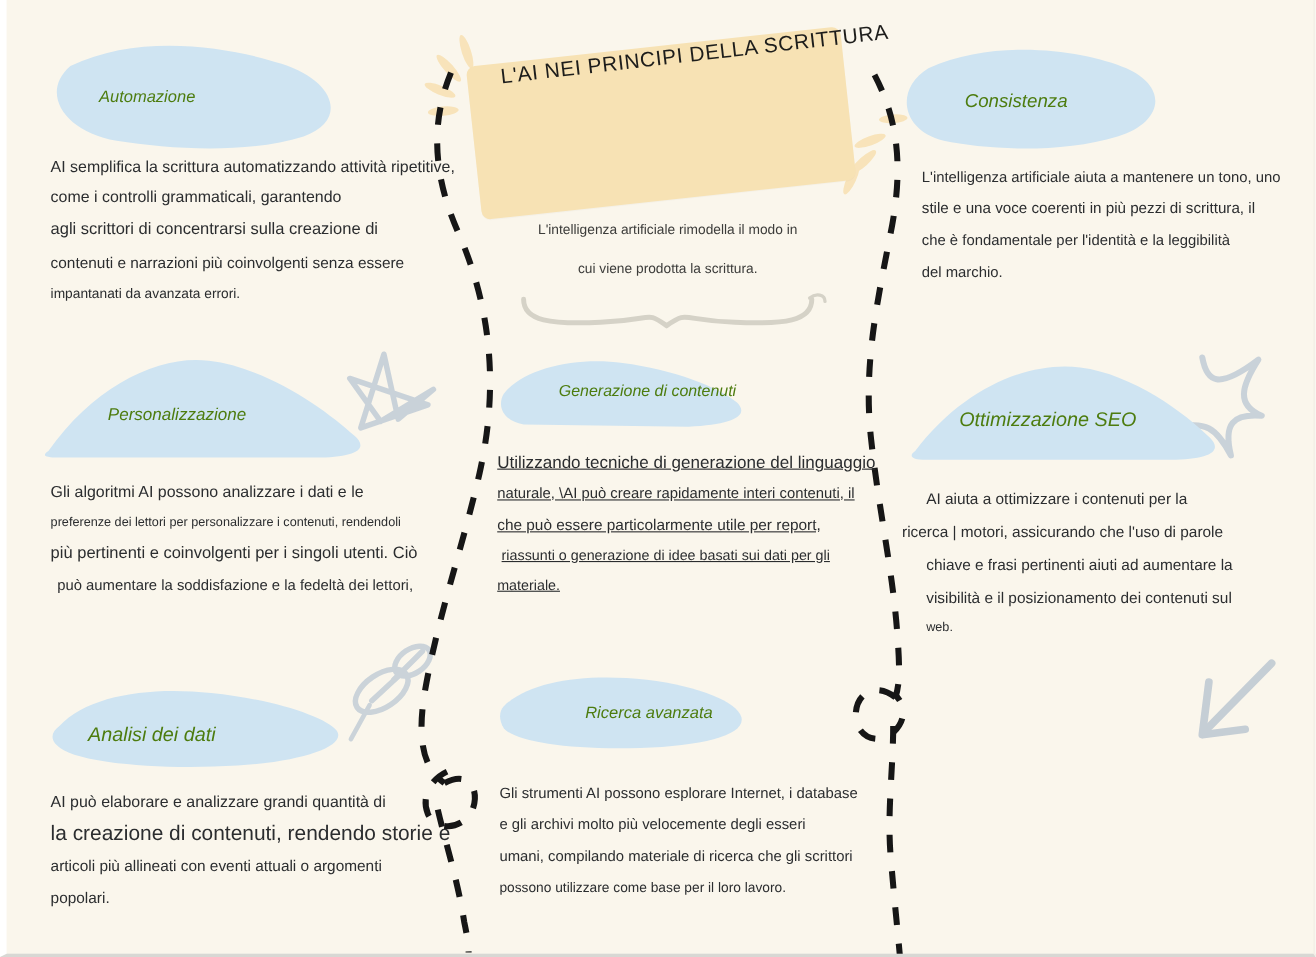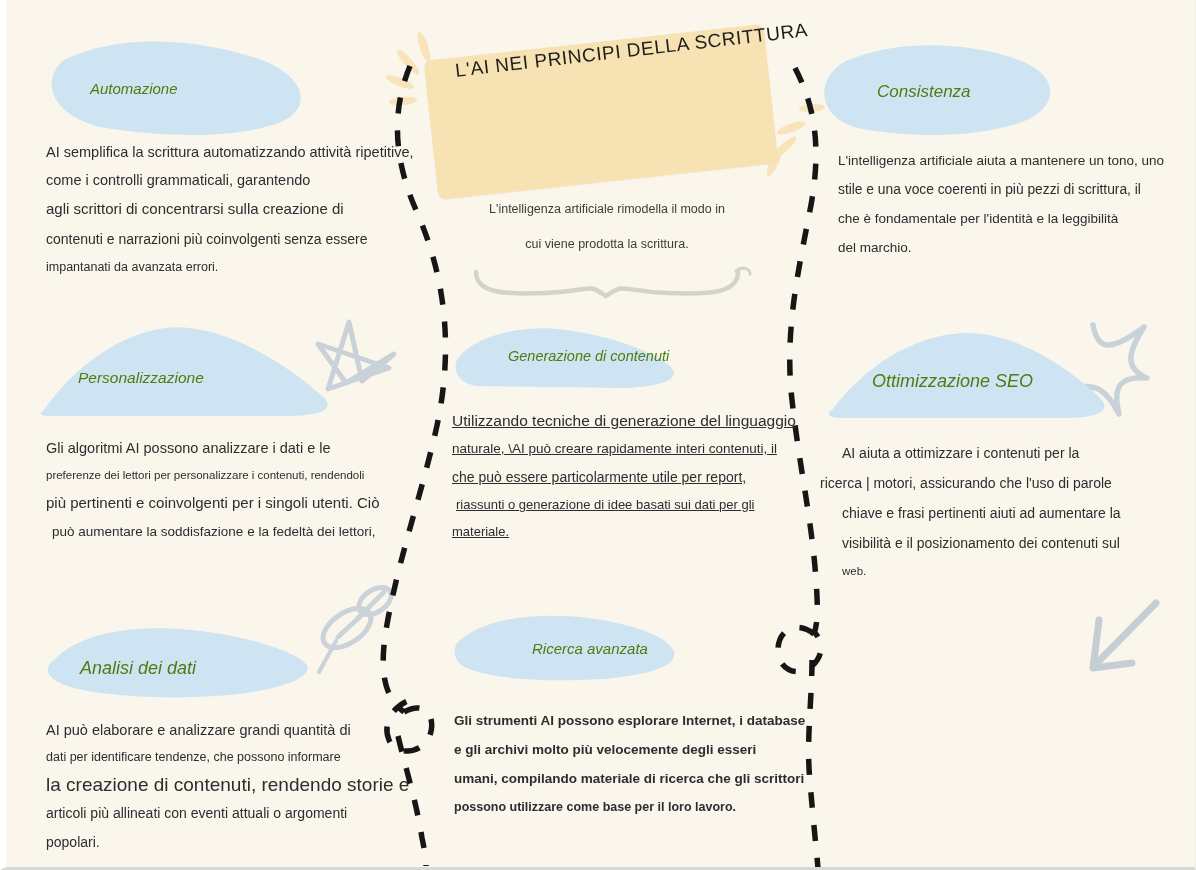--- a/index.html
+++ b/index.html
@@ -211,21 +211,21 @@
     <div class="node-title" style="left:871px;top:82px;font-size:17px;">Consistenza</div>
     <div class="node-body" style="left:832px;top:146px;width:360px;">
       <span class="l" style="font-size:13.5px;line-height:29px;">L'intelligenza artificiale aiuta a mantenere un tono, uno</span>
       <span class="l" style="font-size:13.8px;line-height:29px;">stile e una voce coerenti in più pezzi di scrittura, il</span>
       <span class="l" style="font-size:13.5px;line-height:29px;">che è fondamentale per l'identità e la leggibilità</span>
       <span class="l" style="font-size:13.5px;line-height:29px;">del marchio.</span>
     </div>
   </div>
 
   <div class="node" style="left:0;top:0;width:400px;">
-    <div class="node-title" style="left:72px;top:369px;font-size:15.5px;">Personalizzazione</div>
+    <div class="node-title" style="left:92px;top:369px;font-size:15.5px;">Personalizzazione</div>
     <div class="node-body" style="left:40px;top:434px;width:380px;">
       <span class="l" style="font-size:14.5px;line-height:28px;">Gli algoritmi AI possono analizzare i dati e le</span>
       <span class="l" style="font-size:11.5px;line-height:26px;">preferenze dei lettori per personalizzare i contenuti, rendendoli</span>
       <span class="l" style="font-size:15px;line-height:30px;">più pertinenti e coinvolgenti per i singoli utenti. Ciò</span>
       <span class="l" style="font-size:13.5px;line-height:28px;padding-left:6px;">può aumentare la soddisfazione e la fedeltà dei lettori,</span>
     </div>
   </div>
 
   <div class="node" style="left:0;top:0;width:400px;">
     <div class="node-title" style="left:502px;top:348px;font-size:14.5px;">Generazione di contenuti</div>
@@ -246,30 +246,29 @@
       <span class="l" style="font-size:14px;line-height:30px;padding-left:24px;">chiave e frasi pertinenti aiuti ad aumentare la</span>
       <span class="l" style="font-size:14px;line-height:30px;padding-left:24px;">visibilità e il posizionamento dei contenuti sul</span>
       <span class="l" style="font-size:11.5px;line-height:26px;padding-left:24px;">web.</span>
     </div>
   </div>
 
   <div class="node" style="left:0;top:0;width:400px;">
     <div class="node-title" style="left:74px;top:658px;font-size:18px;">Analisi dei dati</div>
     <div class="node-body" style="left:40px;top:716px;width:380px;">
       <span class="l" style="font-size:14.5px;line-height:28px;">AI può elaborare e analizzare grandi quantità di</span>
-      <span class="l" style="font-size:12.5px;line-height:26px;">dati per identificare tendenze, che possono informare</span>
       <span class="l" style="font-size:19px;line-height:29px;">la creazione di contenuti, rendendo storie e</span>
       <span class="l" style="font-size:14px;line-height:29px;">articoli più allineati con eventi attuali o argomenti</span>
       <span class="l" style="font-size:14px;line-height:28px;">popolari.</span>
     </div>
   </div>
 
   <div class="node" style="left:0;top:0;width:400px;">
     <div class="node-title" style="left:526px;top:640px;font-size:15px;">Ricerca avanzata</div>
-    <div class="node-body" style="left:448px;top:706px;width:370px;font-weight:bold;">
+    <div class="node-body" style="left:448px;top:706px;width:370px;">
       <span class="l" style="font-size:13.5px;line-height:29px;">Gli strumenti AI possono esplorare Internet, i database</span>
       <span class="l" style="font-size:13.5px;line-height:29px;">e gli archivi molto più velocemente degli esseri</span>
       <span class="l" style="font-size:13.5px;line-height:29px;">umani, compilando materiale di ricerca che gli scrittori</span>
       <span class="l" style="font-size:12.5px;line-height:28px;">possono utilizzare come base per il loro lavoro.</span>
     </div>
   </div>
 
 </div>
 
 </body></html>

